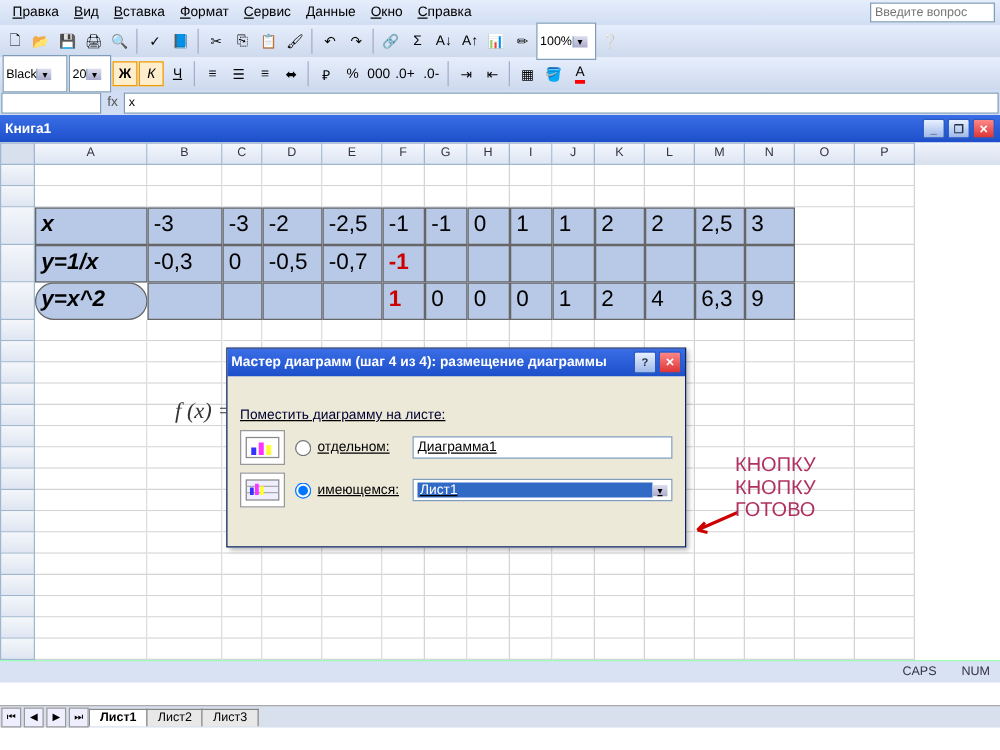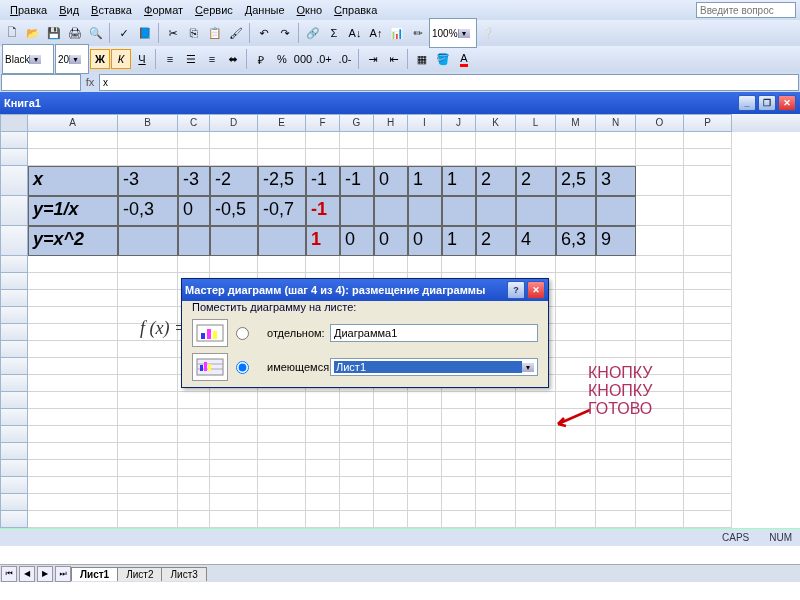--- a/index.html
+++ b/index.html
@@ -45,24 +45,24 @@
 .tab { background: #fff; border: 1px solid #888; border-bottom: none; padding: 1px 8px; margin-left: -1px; }
 .tab.active { font-weight: bold; background: #fff; }
 .tab:not(.active) { background: #e8e8e8; }
 
 .statusbar { background: #d8e2f2; height: 18px; display: flex; align-items: center; justify-content: flex-end; padding: 0 8px; font-size: 10px; gap: 20px; color: #334; border-top: 1px solid #9fb; }
 
 
 .dialog { position: absolute; top: 278px; left: 181px; width: 368px; background: #ece9d8; border: 1px solid #0a246a; box-shadow: 2px 2px 4px rgba(0,0,0,.3); }
 .dlg-title { background: linear-gradient(#3a6ee7, #1c4fc9); color: #fff; height: 22px; display: flex; align-items: center; justify-content: space-between; padding: 0 3px; font-size: 11px; font-weight: bold; }
 .dlg-title .winbtns .winbtn { width: 18px; height: 18px; }
-.dlg-body { padding: 0 10px; font-size: 11px; }
+.dlg-body { padding: 25px 10px; font-size: 11px; text-decoration: underline; }
 .place-row { display: flex; align-items: center; gap: 8px; margin: 6px 0; }
 .place-icon { width: 36px; height: 28px; border: 1px solid #999; background: #fff; display: flex; align-items: center; justify-content: center; }
-.radio { display: inline-flex; align-items: center; gap: 18px; width: 86px; }
+.radio { display: inline-flex; align-items: center; gap: 5px; width: 86px; }
 .radio input { margin: 0; }
 .dlg-input { border: 1px solid #7f9db9; height: 18px; flex: 1; padding: 0 3px; background: #fff; font-size: 11px; }
 .dlg-combo { border: 1px solid #7f9db9; height: 18px; flex: 1; padding: 0 3px; background: #fff; font-size: 11px; display: flex; align-items: center; justify-content: space-between; }
 .dlg-combo .sel { background: #316ac5; color: #fff; padding: 0 2px; flex: 1; }
 .dlg-buttons { display: flex; justify-content: flex-end; gap: 4px; margin-top: 12px; }
 .dlg-btn { border: 1px solid #888; background: #ece9d8; padding: 2px 10px; font-size: 11px; min-width: 62px; text-align: center; }
 .dlg-btn.disabled { color: #999; }
 .dlg-btn.focus { border: 2px solid #4a7; padding: 1px 9px; }
 
 .annotation { position: absolute; top: 364px; left: 588px; color: #b03060; font-size: 16px; font-family: Arial; }
@@ -264,21 +264,21 @@
         <div class="datacell " style="width: 34px; height: 30px;"></div>
         <div class="datacell " style="width: 40px; height: 30px;"></div>
         <div class="datacell " style="width: 40px; height: 30px;"></div>
         <div class="datacell " style="width: 40px; height: 30px;"></div>
         <div class="datacell " style="width: 40px; height: 30px;"></div>
         <div class="cell" style="width: 48px; height: 30px;"></div>
         <div class="cell" style="width: 48px; height: 30px;"></div>
       </div>
       <div class="row">
         <div class="rowh" style="height: 30px;"></div>
-        <div class="datacell hdr" style="width: 90px; height: 30px;">y=x^2</div>
+        <div class="datacell hdr" style="width: 90px; height: 30px; border-radius: 15px;">y=x^2</div>
         <div class="datacell " style="width: 60px; height: 30px;"></div>
         <div class="datacell " style="width: 32px; height: 30px;"></div>
         <div class="datacell " style="width: 48px; height: 30px;"></div>
         <div class="datacell " style="width: 48px; height: 30px;"></div>
         <div class="datacell red" style="width: 34px; height: 30px;">1</div>
         <div class="datacell " style="width: 34px; height: 30px;">0</div>
         <div class="datacell " style="width: 34px; height: 30px;">0</div>
         <div class="datacell " style="width: 34px; height: 30px;">0</div>
         <div class="datacell " style="width: 34px; height: 30px;">1</div>
         <div class="datacell " style="width: 40px; height: 30px;">2</div>

